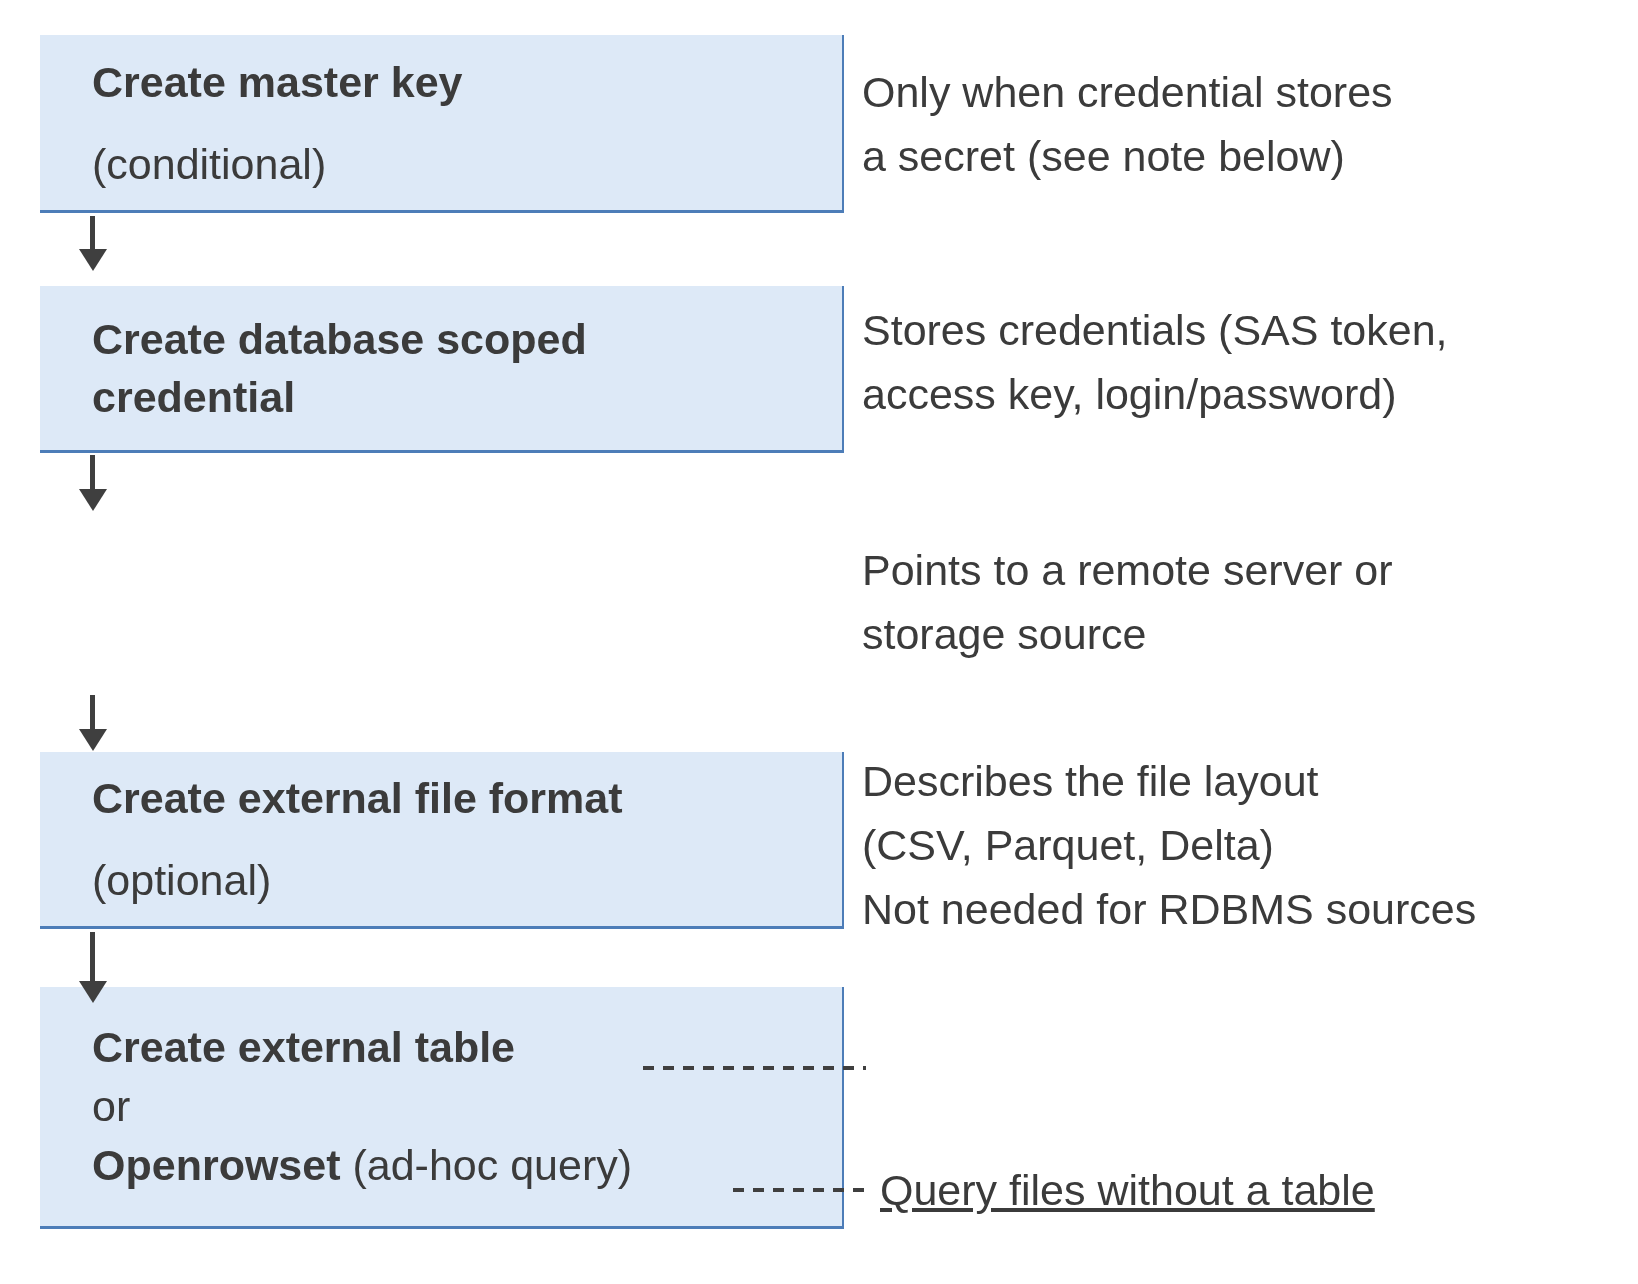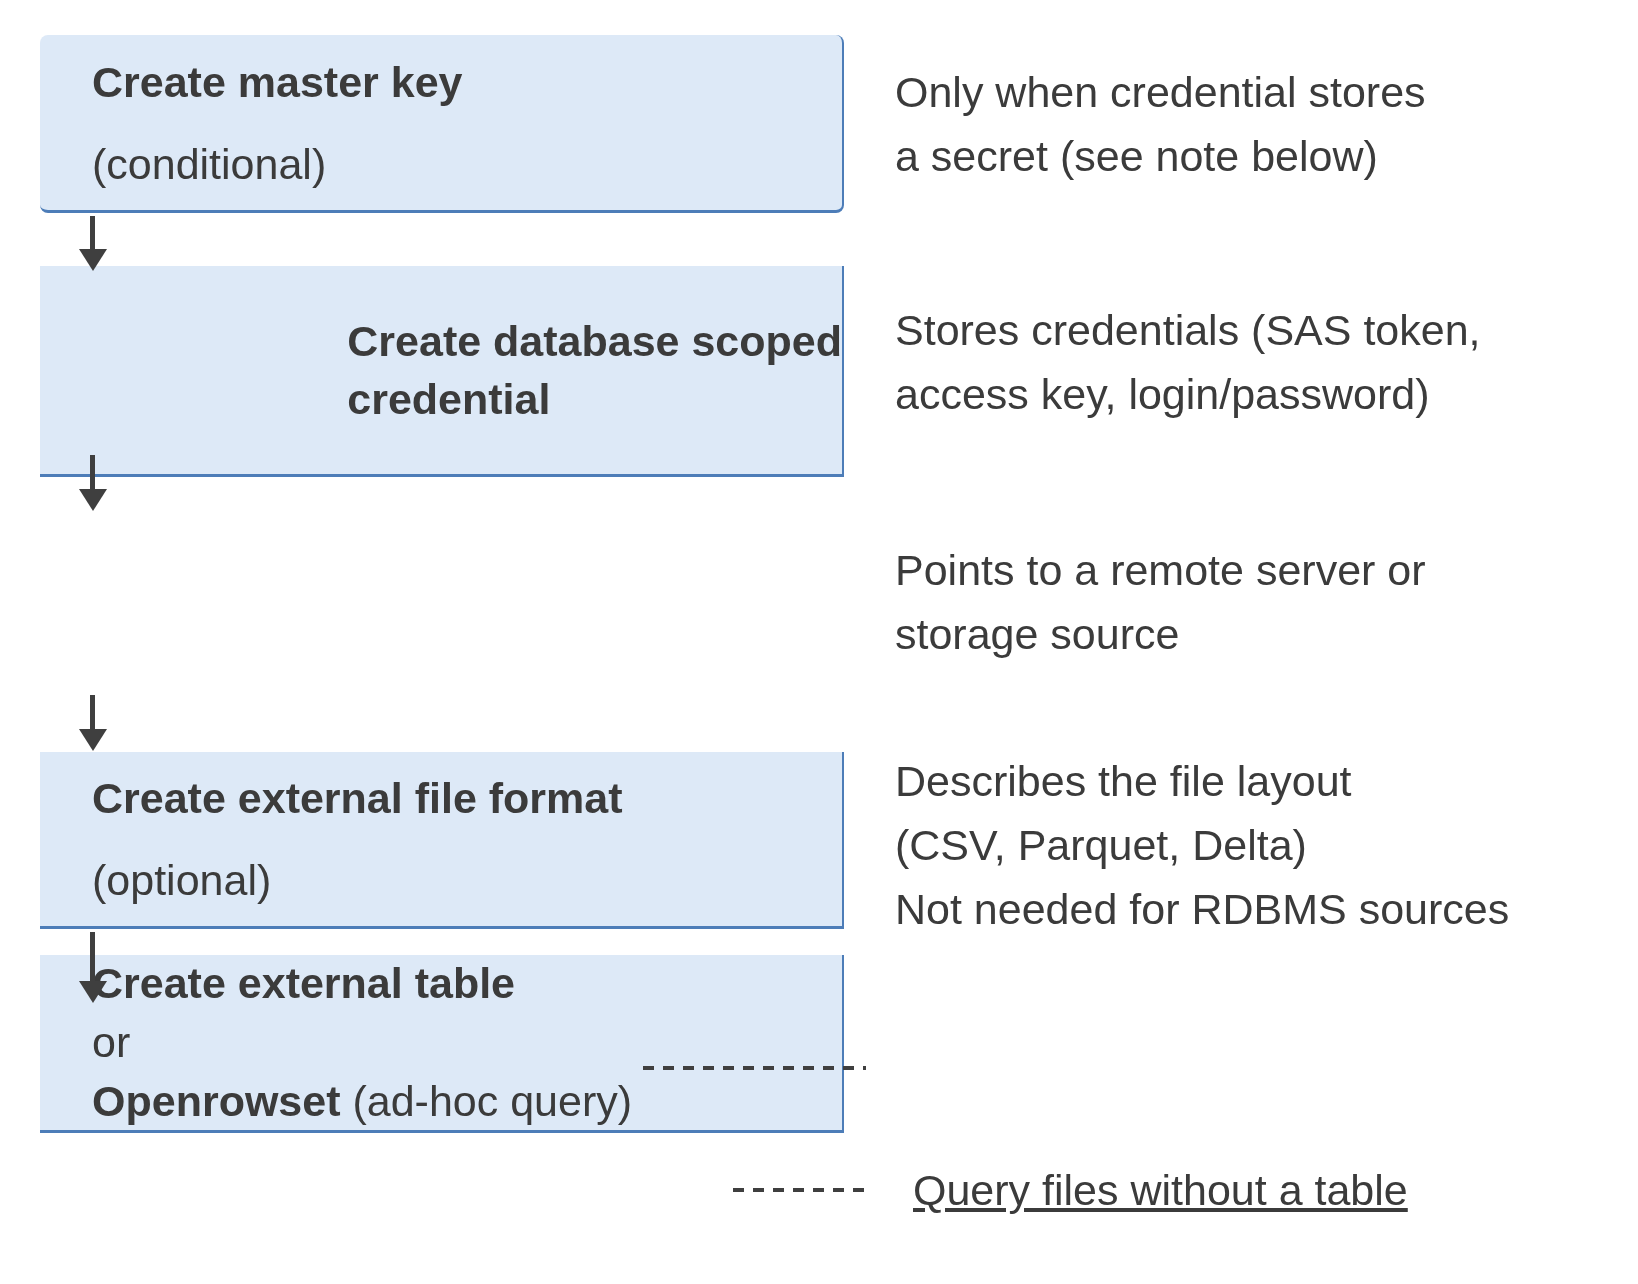--- a/index.html
+++ b/index.html
@@ -58,57 +58,56 @@
     border-right:14px solid transparent;
     border-top:22px solid var(--arrow);
   }
   .note{
     position:absolute;
     left:862px;
     font-size:43px;
     line-height:64px;
     color:var(--text);
     white-space:pre-line;
-    margin-left:33px;
   }
   .note-dash{left:880px;line-height:64px;}
   .dash{
     position:absolute;
     height:4px;
     background:repeating-linear-gradient(90deg, var(--arrow) 0 11px, transparent 11px 20px);
   }
 </style>
 </head>
 <body>
 
 <div class="canvas">
 
-  <div class="box" style="top:35px;height:178px;border-radius:8px;">
+  <div class="box" style="top:35px;height:178px;">
     <div class="box-text stack">
       <span class="t-bold">Create master key</span>
       <span class="t-reg">(conditional)</span>
     </div>
   </div>
 
-  <div class="box" style="top:266px;height:211px;align-items:flex-end;">
+  <div class="box" style="top:286px;height:167px;">
     <div class="box-text stack">
       <span class="t-bold">Create database scoped
 credential</span>
     </div>
   </div>
 
 
   <div class="box" style="top:752px;height:177px;">
     <div class="box-text stack">
       <span class="t-bold">Create external file format</span>
       <span class="t-reg">(optional)</span>
     </div>
   </div>
 
-  <div class="box" style="top:955px;height:178px;">
+  <div class="box" style="top:987px;height:242px;">
     <div class="box-text lines">
       <span class="line"><span class="t-bold">Create external table</span></span>
       <span class="line"><span class="t-reg">or</span></span>
       <span class="line"><span class="t-bold">Openrowset</span><span class="t-reg"> (ad-hoc query)</span></span>
     </div>
   </div>
 
   <div class="arrow" style="top:216px;height:33px;"></div>
   <div class="arrow" style="top:455px;height:34px;"></div>
   <div class="arrow" style="top:695px;height:34px;"></div>

